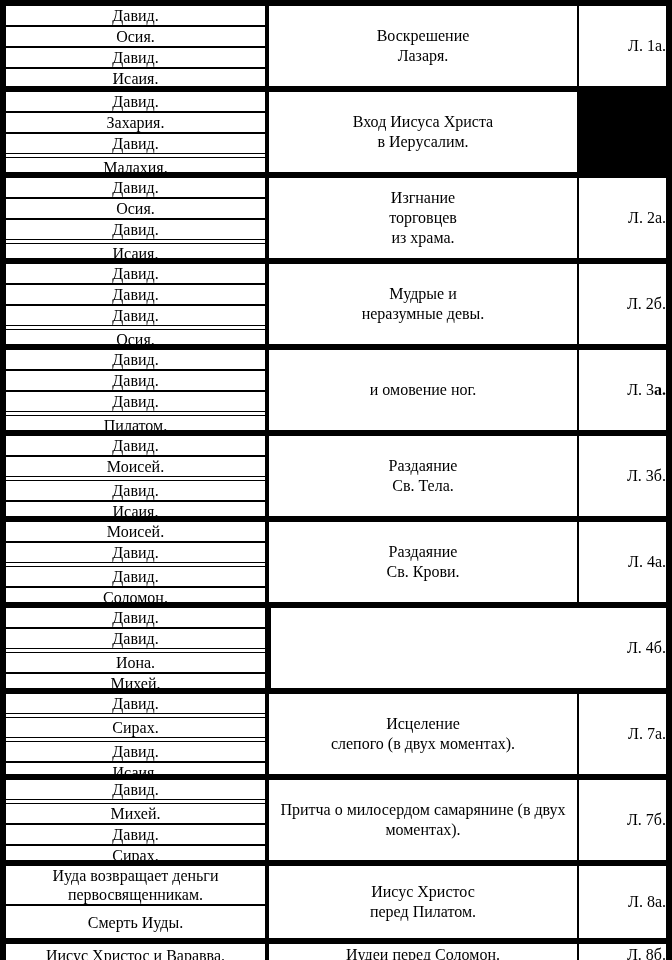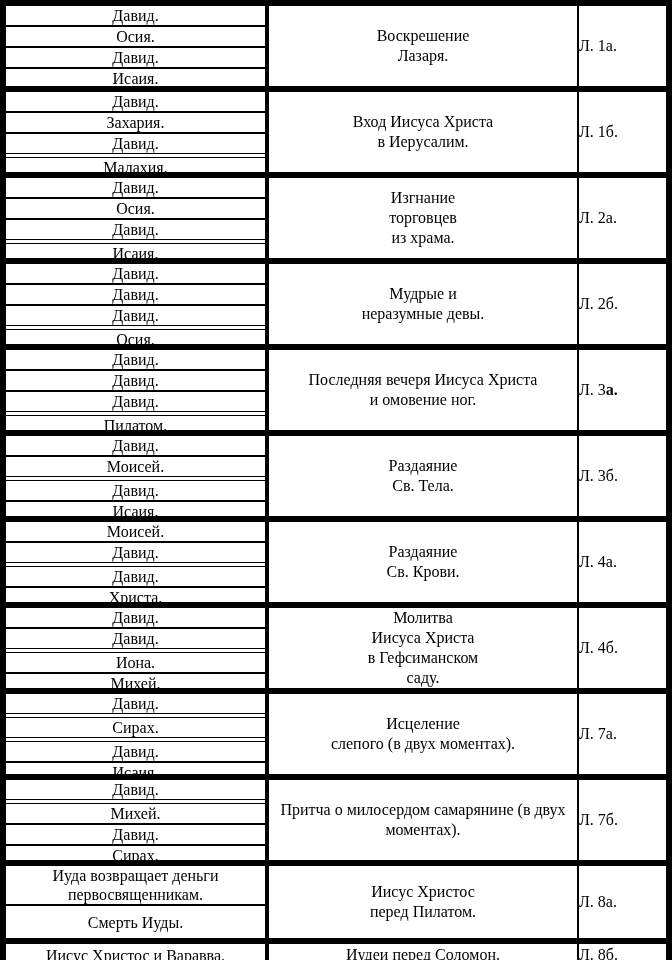--- a/index.html
+++ b/index.html
@@ -44,22 +44,23 @@
     display: flex;
     flex-direction: column;
     align-items: center;
     justify-content: center;
     text-align: right;
   }
   .col-right {
     flex: 1;
     display: flex;
     align-items: center;
-    justify-content: flex-start;
+    justify-content: flex-end;
     text-align: center;
+    padding-left: 42px;
   }
   .name-cell {
     flex: 1;
     display: flex;
     flex-direction: column;
     align-items: center;
     justify-content: center;
     text-align: center;
   }
   .sep-single { height: 2px; background: #000; flex: none; }
@@ -125,23 +126,20 @@
           <div class="name-cell">
             <div class="line">Малахия.</div>
           </div>
         </div>
         <div class="vdiv-thick"></div>
         <div class="col col-mid">
           <div class="line">Вход Иисуса Христа</div>
           <div class="line">в Иерусалим.</div>
         </div>
         <div class="vdiv-thin"></div>
-        <div class="col col-right">
-          <div class="folio">Л. 1б.</div>
-        </div>
       </div>
       <div class="block" style="height: 80px;">
         <div class="col col-left">
           <div class="name-cell">
             <div class="line">Давид.</div>
           </div>
           <div class="sep-single"></div>
           <div class="name-cell">
             <div class="line">Осия.</div>
           </div>
@@ -206,21 +204,20 @@
           <div class="name-cell">
             <div class="line">Давид.</div>
           </div>
           <div class="sep-double"></div>
           <div class="name-cell">
             <div class="line">Пилатом.</div>
           </div>
         </div>
         <div class="vdiv-thick"></div>
         <div class="col col-mid">
-          <div class="line">Последняя вечеря Иисуса Христа</div>
           <div class="line">и омовение ног.</div>
         </div>
         <div class="vdiv-thin"></div>
         <div class="col col-right">
           <div class="folio">Л. 3<b>а.</b></div>
         </div>
       </div>
       <div class="block" style="height: 80px;">
         <div class="col col-left">
           <div class="name-cell">
@@ -257,21 +254,21 @@
           <div class="sep-single"></div>
           <div class="name-cell">
             <div class="line">Давид.</div>
           </div>
           <div class="sep-double"></div>
           <div class="name-cell">
             <div class="line">Давид.</div>
           </div>
           <div class="sep-single"></div>
           <div class="name-cell">
-            <div class="line">Христа.</div>
+            <div class="line">Соломон.</div>
           </div>
         </div>
         <div class="vdiv-thick"></div>
         <div class="col col-mid">
           <div class="line">Раздаяние</div>
           <div class="line">Св. Крови.</div>
         </div>
         <div class="vdiv-thin"></div>
         <div class="col col-right">
           <div class="folio">Л. 4а.</div>
@@ -289,26 +286,20 @@
           <div class="sep-double"></div>
           <div class="name-cell">
             <div class="line">Иона.</div>
           </div>
           <div class="sep-single"></div>
           <div class="name-cell">
             <div class="line">Михей.</div>
           </div>
         </div>
         <div class="vdiv-thick"></div>
-        <div class="col col-mid">
-          <div class="line">Молитва</div>
-          <div class="line">Иисуса Христа</div>
-          <div class="line">в Гефсиманском</div>
-          <div class="line">саду.</div>
-        </div>
         <div class="vdiv-thin"></div>
         <div class="col col-right">
           <div class="folio">Л. 4б.</div>
         </div>
       </div>
       <div class="block" style="height: 80px;">
         <div class="col col-left">
           <div class="name-cell">
             <div class="line">Давид.</div>
           </div>

